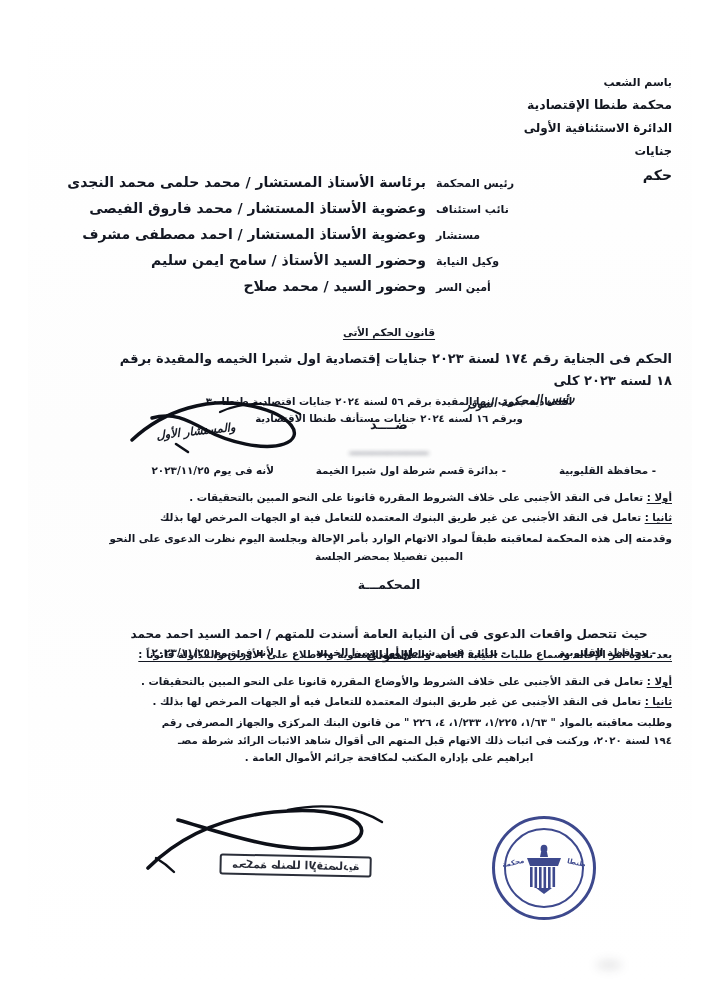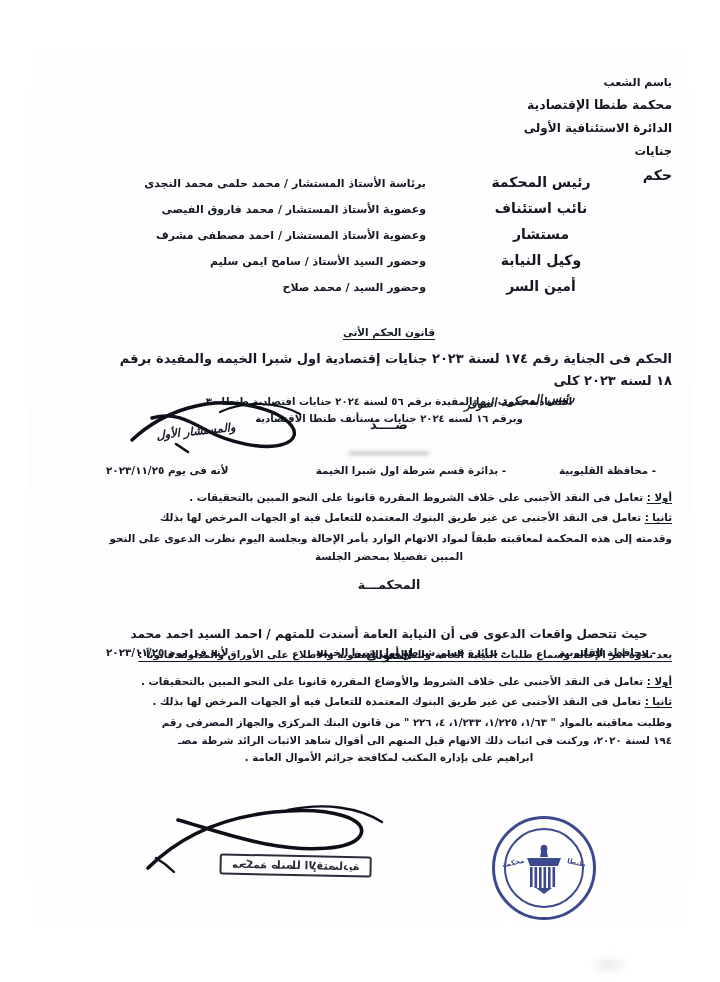--- a/index.html
+++ b/index.html
@@ -73,26 +73,26 @@
     justify-content: flex-start;
     align-items: baseline;
     height: 26px;
     font-size: 11px;
   }
   .panel-name {
     width: 330px;
     text-align: right;
     padding-right: 10px;
     box-sizing: border-box;
-    font-size: 11px;
+    font-size: 14px;
   }
   .panel-role {
     width: 210px;
-    text-align: center;
-    font-size: 14px;
+    text-align: left;
+    font-size: 11px;
   }
 
   
   .blk { position: absolute; left: 0; width: 566px; }
   .line {
     font-size: 10.4px;
     line-height: 1.72;
     color: #141823;
     font-weight: 700;
     direction: rtl;
@@ -113,21 +113,21 @@
 
   
   .triline {
     display: flex;
     flex-direction: row-reverse;
     align-items: baseline;
     font-size: 10.4px;
     font-weight: 700;
     gap: 0px;
   }
-  .triline .c1 { width: 168px; text-align: left; }
+  .triline .c1 { width: 168px; text-align: right; }
   .triline .c2 { width: 232px; }
   .triline .c3 { width: 150px; text-align: right; }
 
   
   .redacted {
     display: inline-block;
     color: #2b3040;
     filter: blur(2.1px);
     opacity: .82;
     letter-spacing: 5px;

